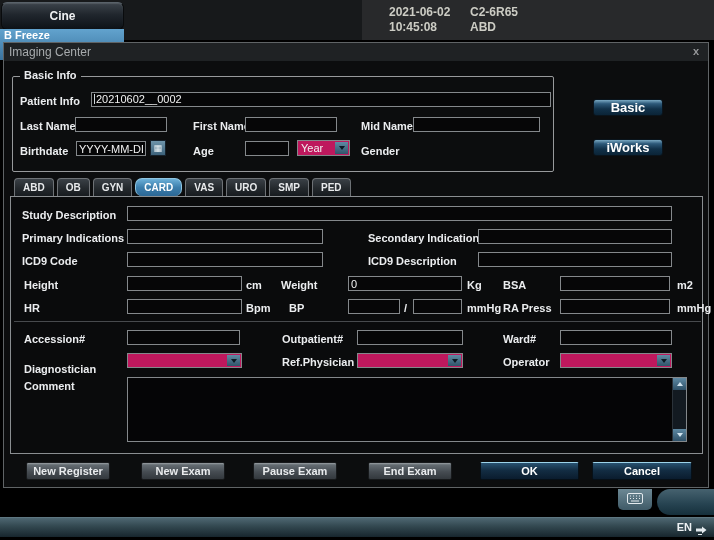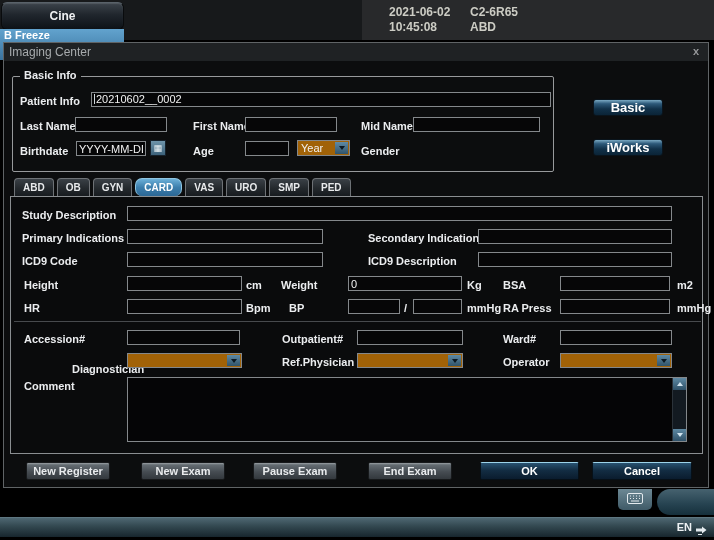--- a/index.html
+++ b/index.html
@@ -23,21 +23,21 @@
   .titlebar{position:absolute;left:0;top:0;width:100%;height:18px;background:#1f2224;
     color:#a7abad;font-size:12px;line-height:18px;padding-left:5px;box-sizing:border-box;}
   .close-x{position:absolute;right:9px;top:2px;color:#96989a;font-weight:bold;font-size:11px;cursor:default;}
   .fieldset{position:absolute;border:1px solid #97999b;border-radius:2px;}
   .legend{position:absolute;background:#0c0d0e;padding:0 4px;color:#ebedef;font-weight:bold;font-size:11px;}
   .lbl{position:absolute;color:#ebedef;font-weight:bold;font-size:11px;white-space:nowrap;}
   .tb{position:absolute;background:#060607;border:1px solid #84888b;box-sizing:border-box;
     color:#f2f2f2;font-size:11px;font-family:inherit;padding:0 2px;height:15px;outline:none;}
   .ptb{line-height:12px;}
   .caret{display:inline-block;width:1px;height:10px;background:#d2d9dd;vertical-align:-1px;margin-right:1px;}
-  .combo{position:absolute;background:#a16207;border:1px solid #84888b;box-sizing:border-box;height:16px;}
+  .combo{position:absolute;background:#be185d;border:1px solid #84888b;box-sizing:border-box;height:16px;}
   .combo .txt{display:block;color:#f2f2f2;font-size:11px;line-height:14px;padding-left:3px;
     margin-right:14px;overflow:hidden;white-space:nowrap;}
   .arrow-btn{position:absolute;top:1px;right:1px;bottom:1px;width:13px;
     background:linear-gradient(180deg,#5f8aa4 0%,#31546a 100%);
     display:flex;align-items:center;justify-content:center;}
   .tri-down{width:0;height:0;border-left:3px solid transparent;border-right:3px solid transparent;
     border-top:4px solid #0b1822;}
   .cal-btn{position:absolute;width:16px;height:16px;box-sizing:border-box;
     background:linear-gradient(180deg,#6e94ab 0%,#3c617a 100%);border:1px solid #15202a;
     color:#eef4f7;font-size:9px;line-height:14px;text-align:center;padding:0;}
@@ -181,21 +181,21 @@
 
       <div class="divider" style="left:3px;top:124px;width:687px;"></div>
 
       <div class="lbl" style="left:13px;top:136px;">Accession#</div>
       <input class="tb" style="left: 116px; top: 133px; width: 113px;" value="">
       <div class="lbl" style="left:271px;top:136px;">Outpatient#</div>
       <input class="tb" style="left: 346px; top: 133px; width: 106px;" value="">
       <div class="lbl" style="left:492px;top:136px;">Ward#</div>
       <input class="tb" style="left: 549px; top: 133px; width: 112px;" value="">
 
-      <div class="lbl" style="left:13px;top:166px;margin-left:48px;">Diagnostician</div>
+      <div class="lbl" style="left:13px;top:166px;">Diagnostician</div>
       <div class="combo" style="left:116px;top:156px;width:115px;height:15px;">
         <span class="txt"></span>
         <div class="arrow-btn">
             <div class="tri-down"></div>
           </div>
       </div>
       <div class="lbl" style="left:271px;top:159px;">Ref.Physician</div>
       <div class="combo" style="left:346px;top:156px;width:106px;height:15px;">
         <span class="txt"></span>
         <div class="arrow-btn">

